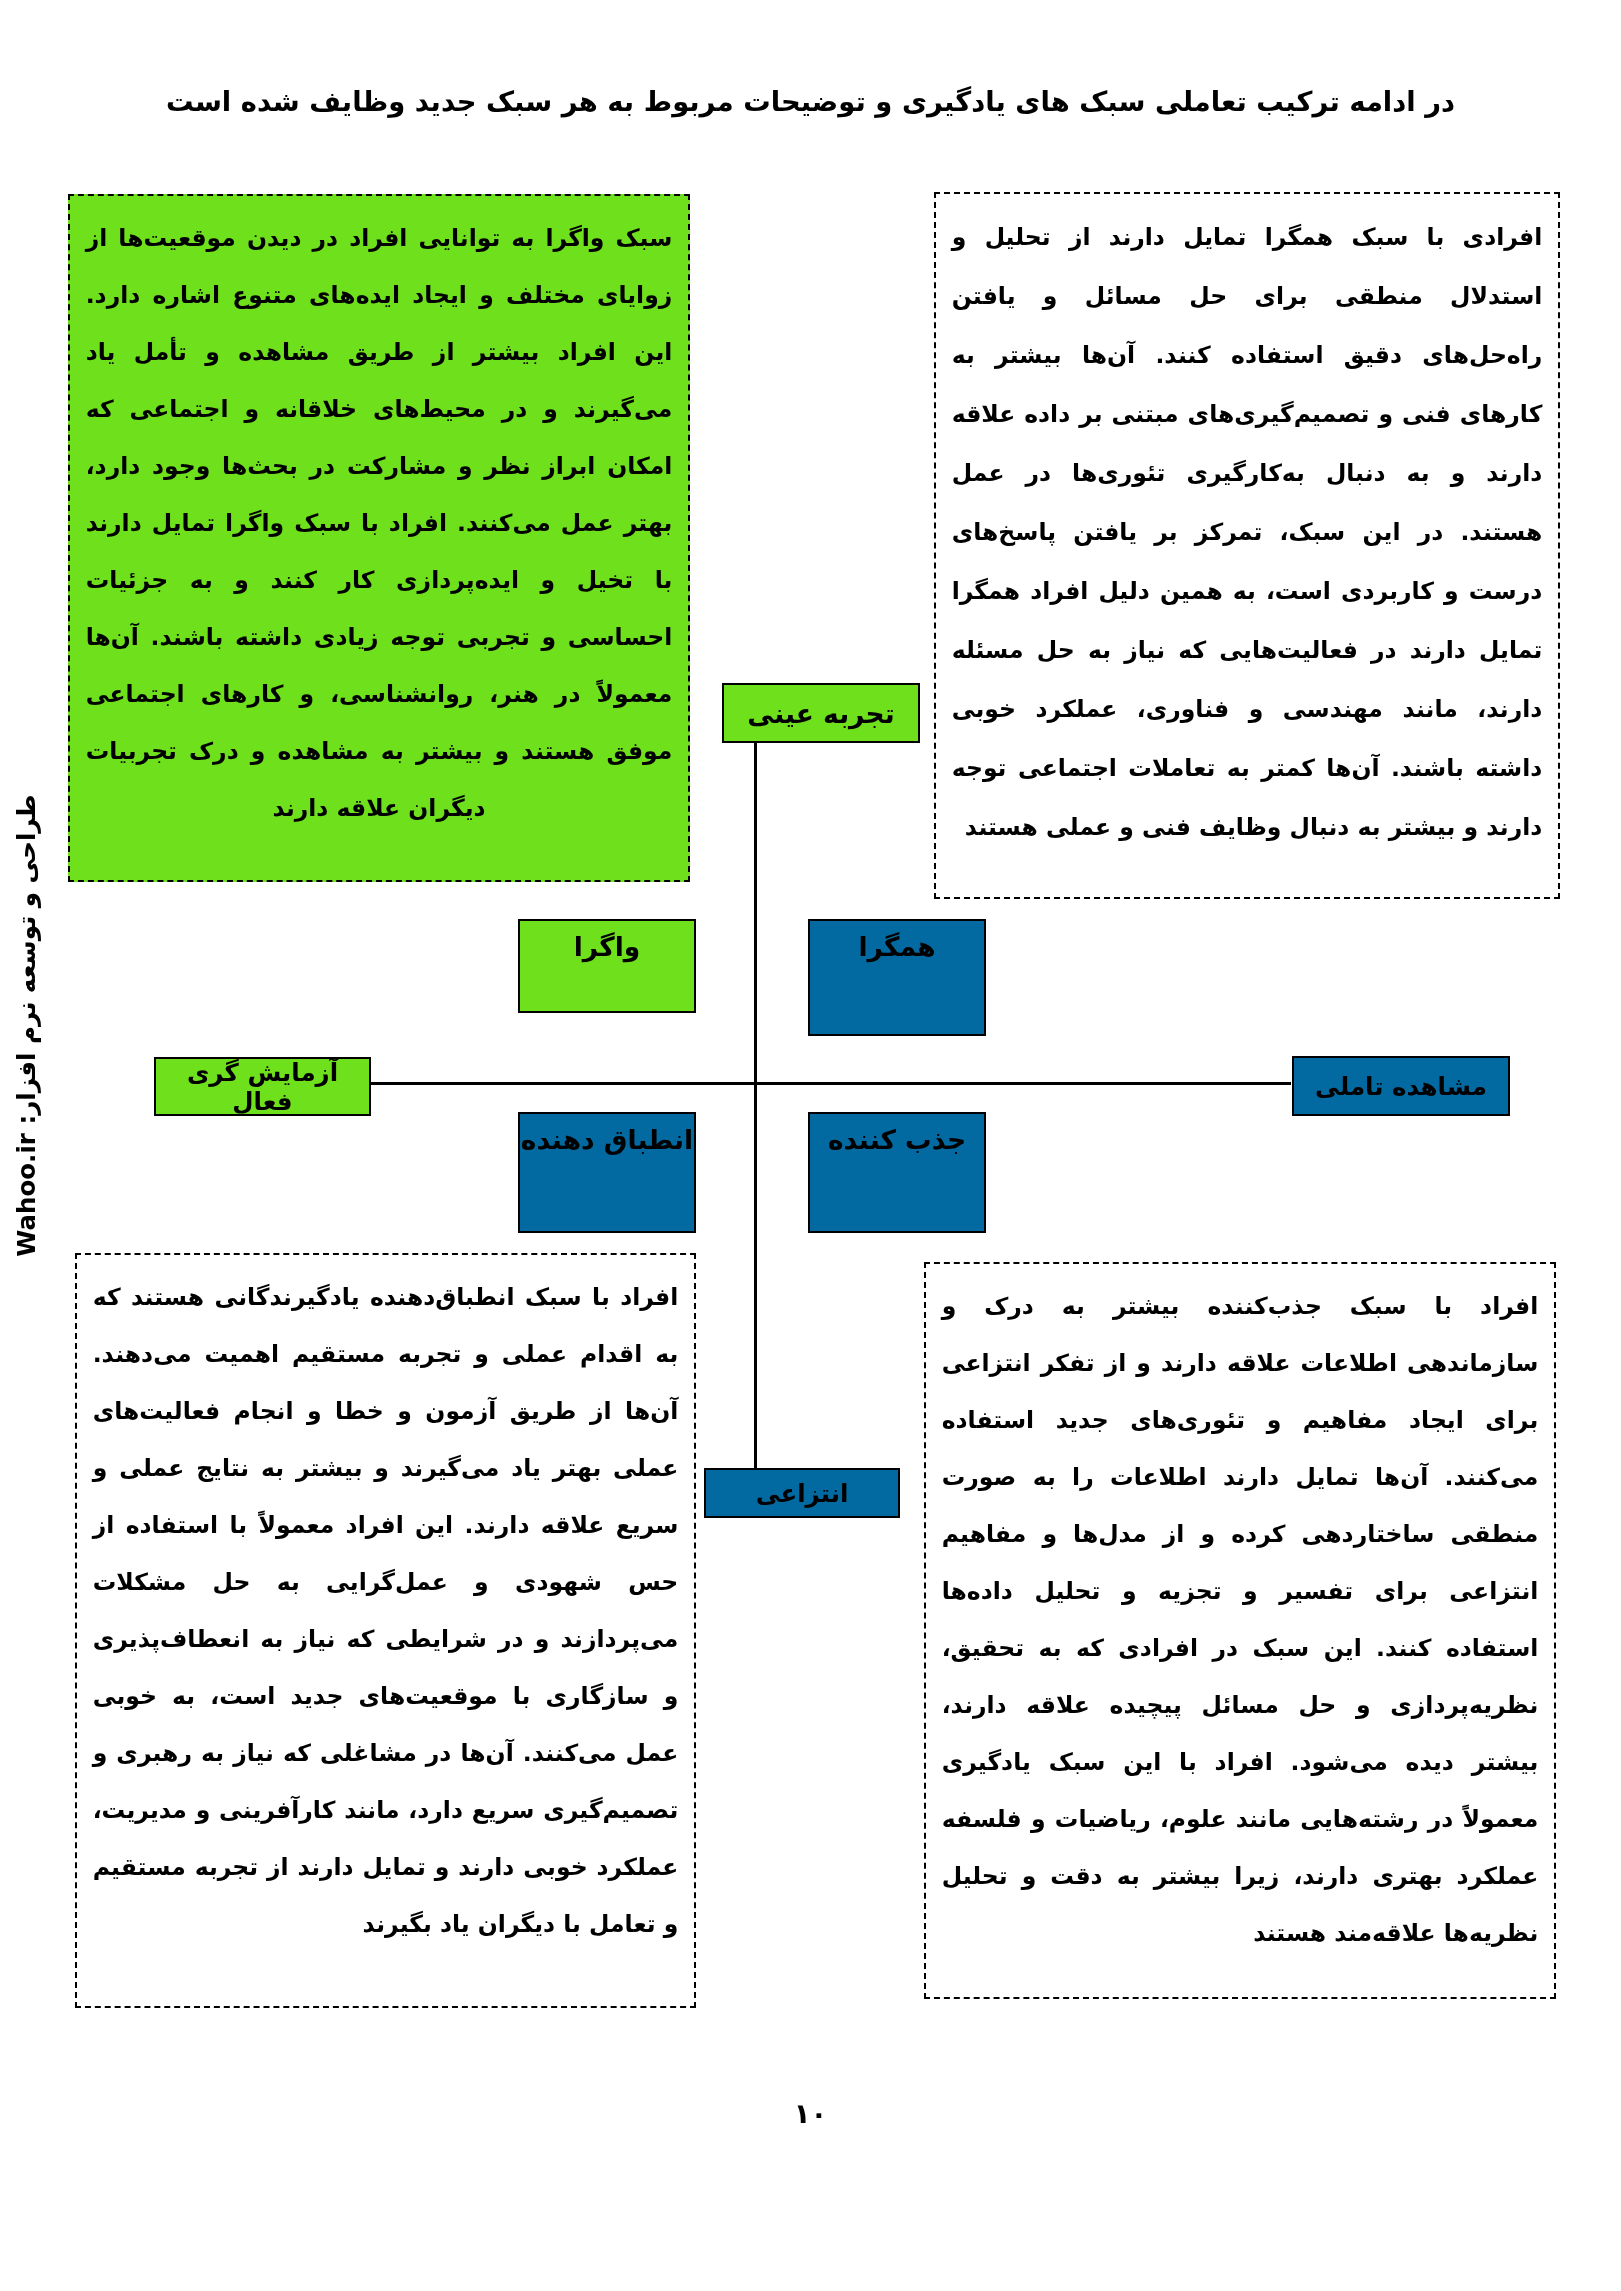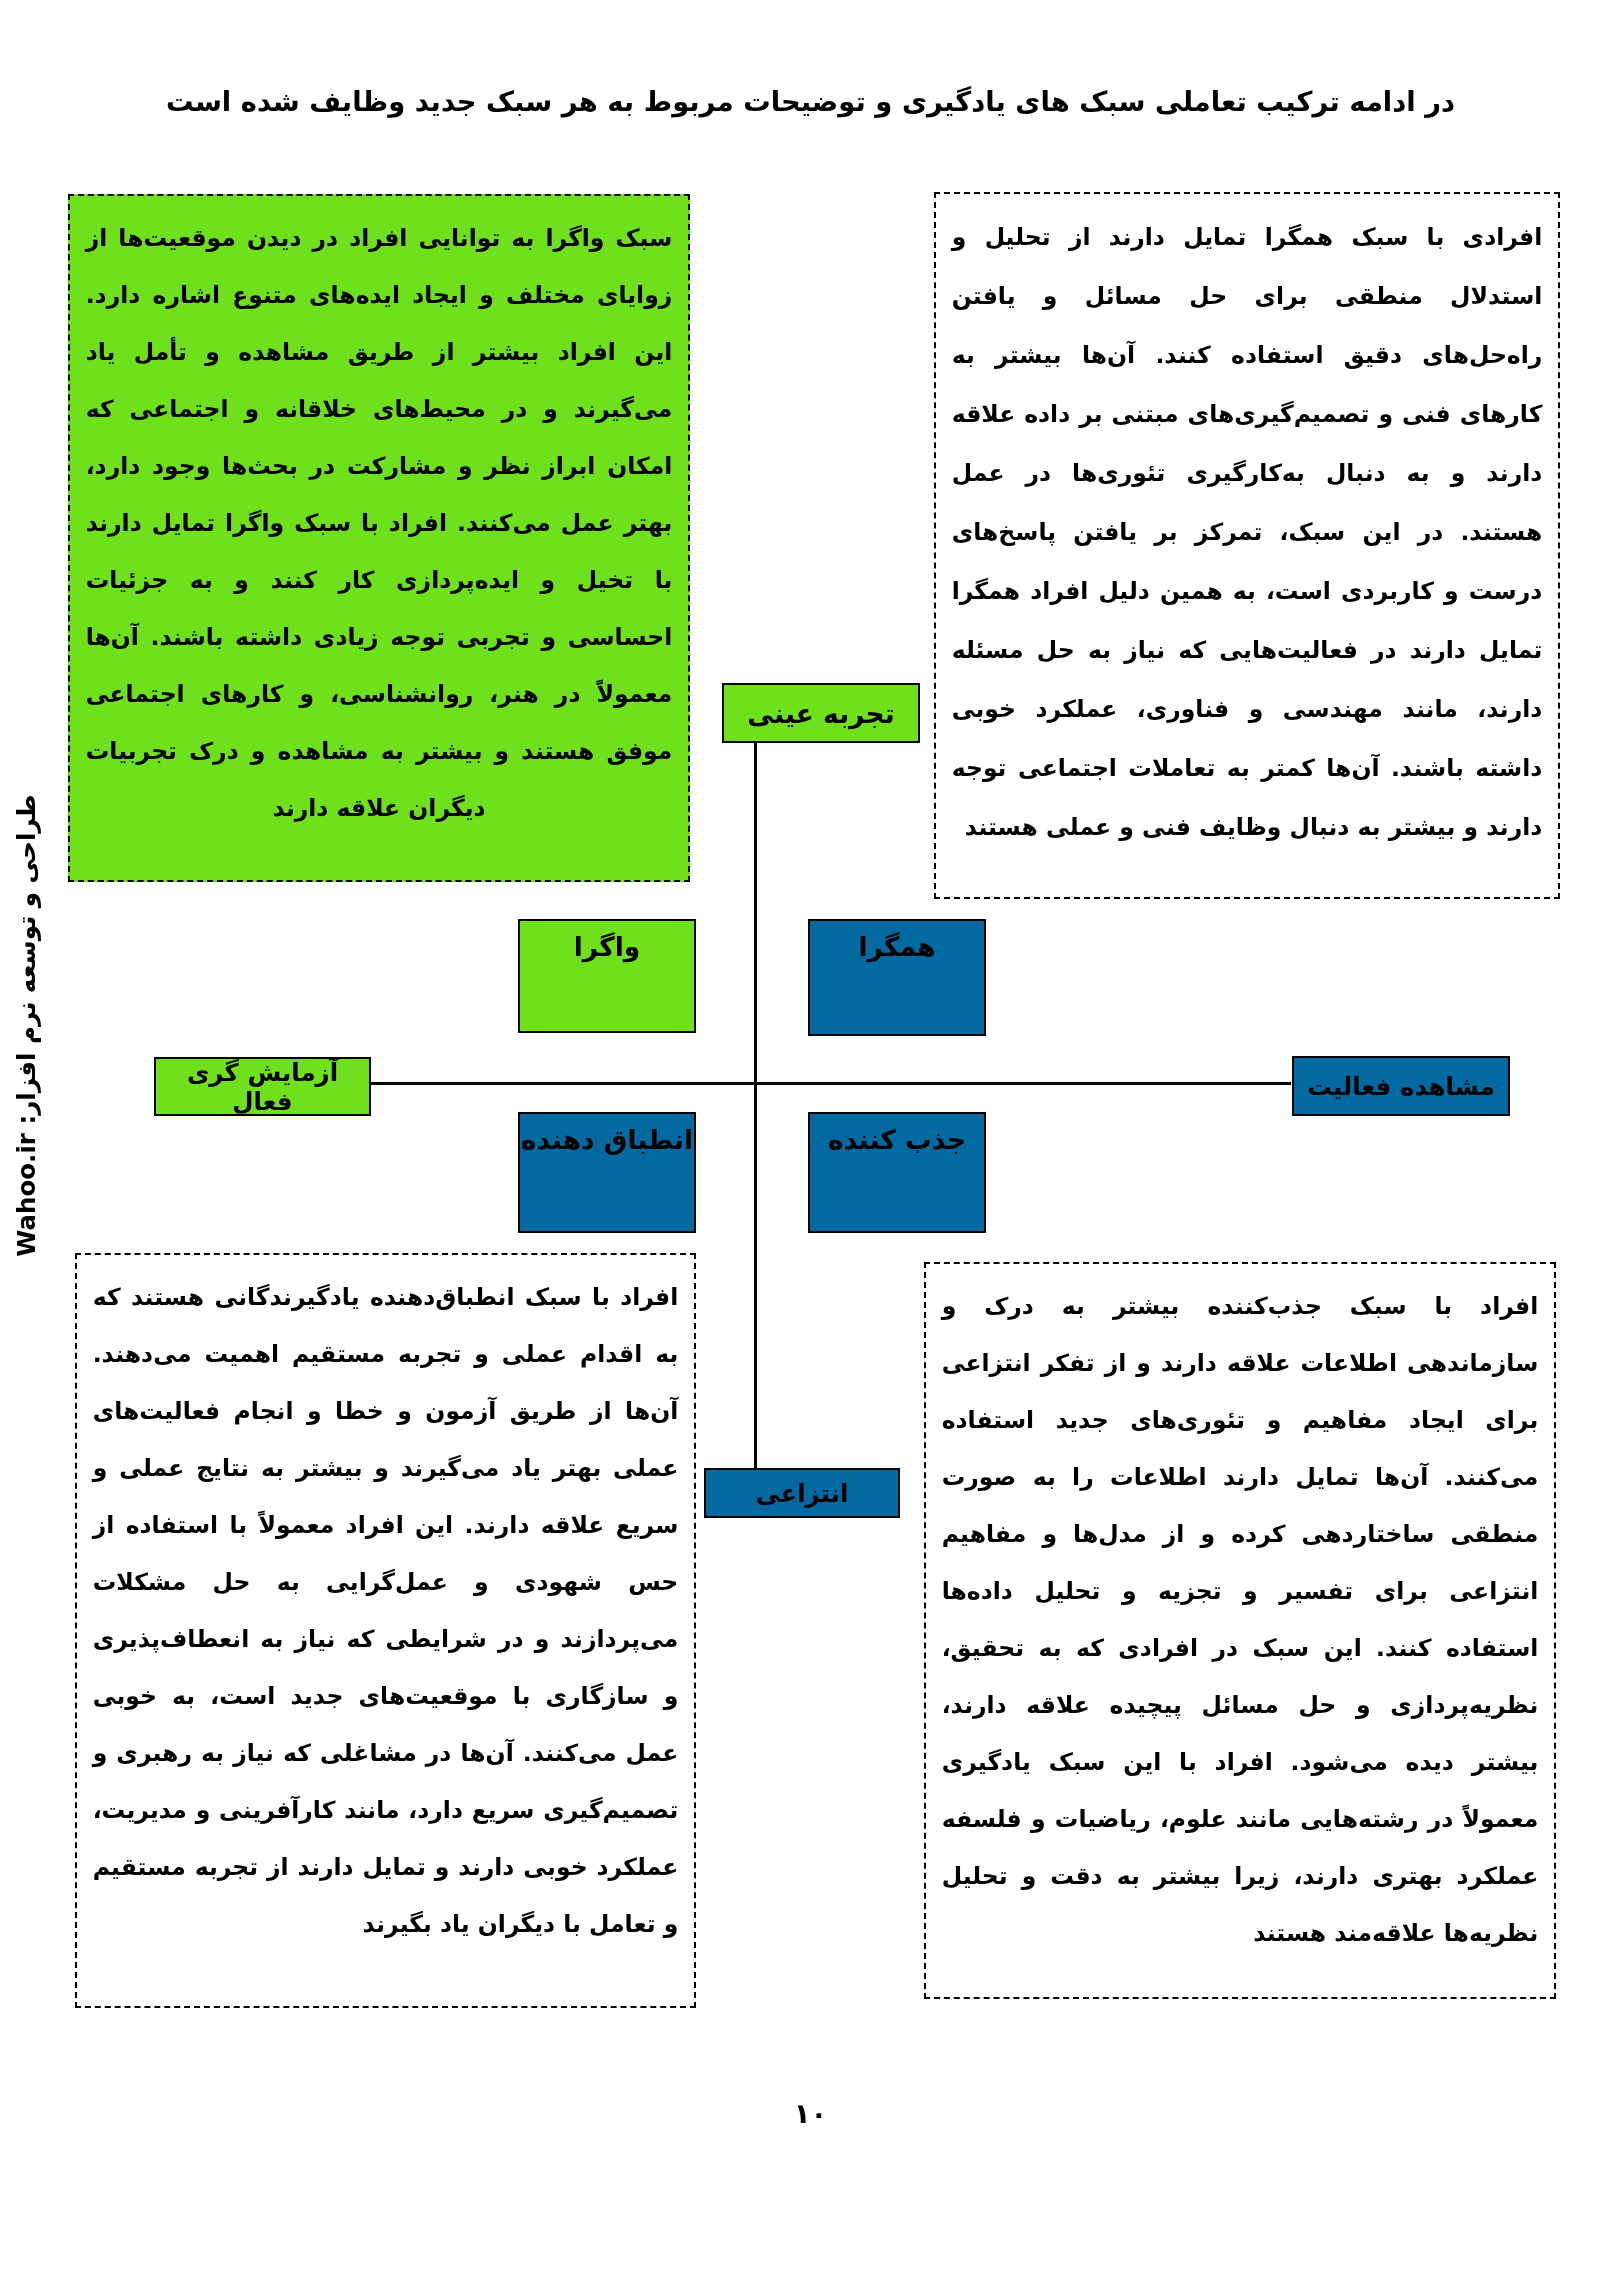--- a/index.html
+++ b/index.html
@@ -44,21 +44,21 @@
     display:flex;align-items:center;justify-content:center;
     font-size:26.5px;font-weight:bold;color:#000;text-align:center;
   }
   .dg-box.green{background:#6fe01c;text-align:center;}
   .dg-box.thick{border-width:2.9px;}
   .dg-box.top-text{align-items:flex-start;padding-top:9.8px;}
   .box-concrete{left:722px;top:683px;width:198px;height:60px;}
   .box-abstract{left:704px;top:1468px;width:196px;height:50px;font-size:24.5px;}
   .box-active{left:154px;top:1057px;width:217px;height:59px;font-size:24.5px;}
   .box-reflective{left:1292px;top:1056px;width:218px;height:60px;font-size:24.5px;}
-  .box-divergent{left:518px;top:919px;width:178px;height:114px;}
+  .box-divergent{left:518px;top:919px;width:178px;height:94px;}
   .box-convergent{left:808px;top:919px;width:178px;height:117px;}
   .box-accommodating{left:518px;top:1112px;width:178px;height:121px;}
   .box-assimilating{left:808px;top:1112px;width:178px;height:121px;}
   
   .sidebar-credit{
     left:-267px;top:1005px;width:598px;height:41px;
     transform:rotate(-90deg);
     direction:rtl;
     text-align:center;
     font-size:24.5px;font-weight:bold;color:#000;
@@ -87,21 +87,21 @@
 
   <div class="abs axis-line v-line"></div>
   <div class="abs axis-line h-line"></div>
 
   <div class="abs dg-box green thick box-concrete">تجربه عینی</div>
 
   <div class="abs dg-box box-abstract">انتزاعی</div>
 
   <div class="abs dg-box green thick box-active">آزمایش گری فعال</div>
 
-  <div class="abs dg-box thick box-reflective">مشاهده فعالیت</div>
+  <div class="abs dg-box thick box-reflective">مشاهده تاملی</div>
 
   <div class="abs dg-box green top-text box-divergent">واگرا</div>
 
   <div class="abs dg-box top-text box-convergent">همگرا</div>
 
   <div class="abs dg-box top-text box-assimilating">جذب کننده</div>
 
   <div class="abs dg-box top-text box-accommodating">انطباق دهنده</div>
 
   <div class="abs sidebar-credit">طراحی و توسعه نرم افزار:   Wahoo.ir</div>

